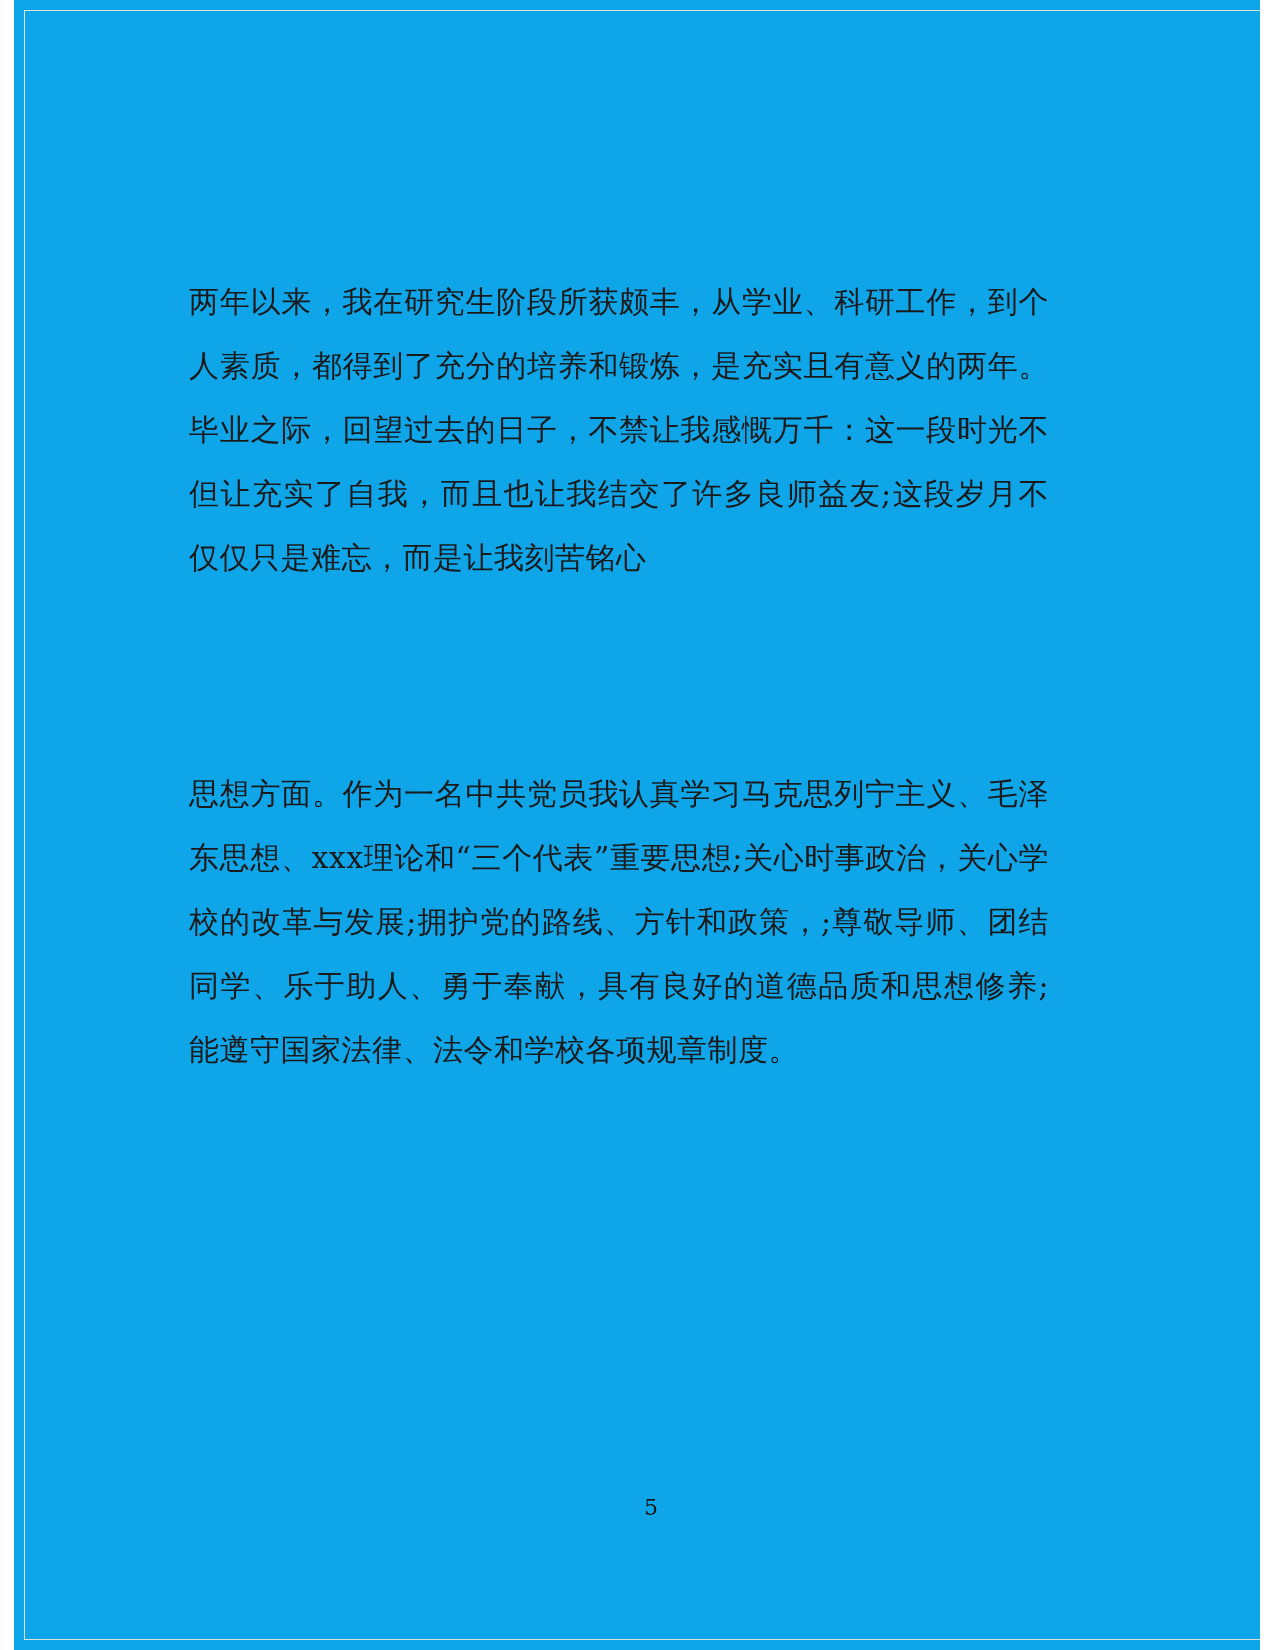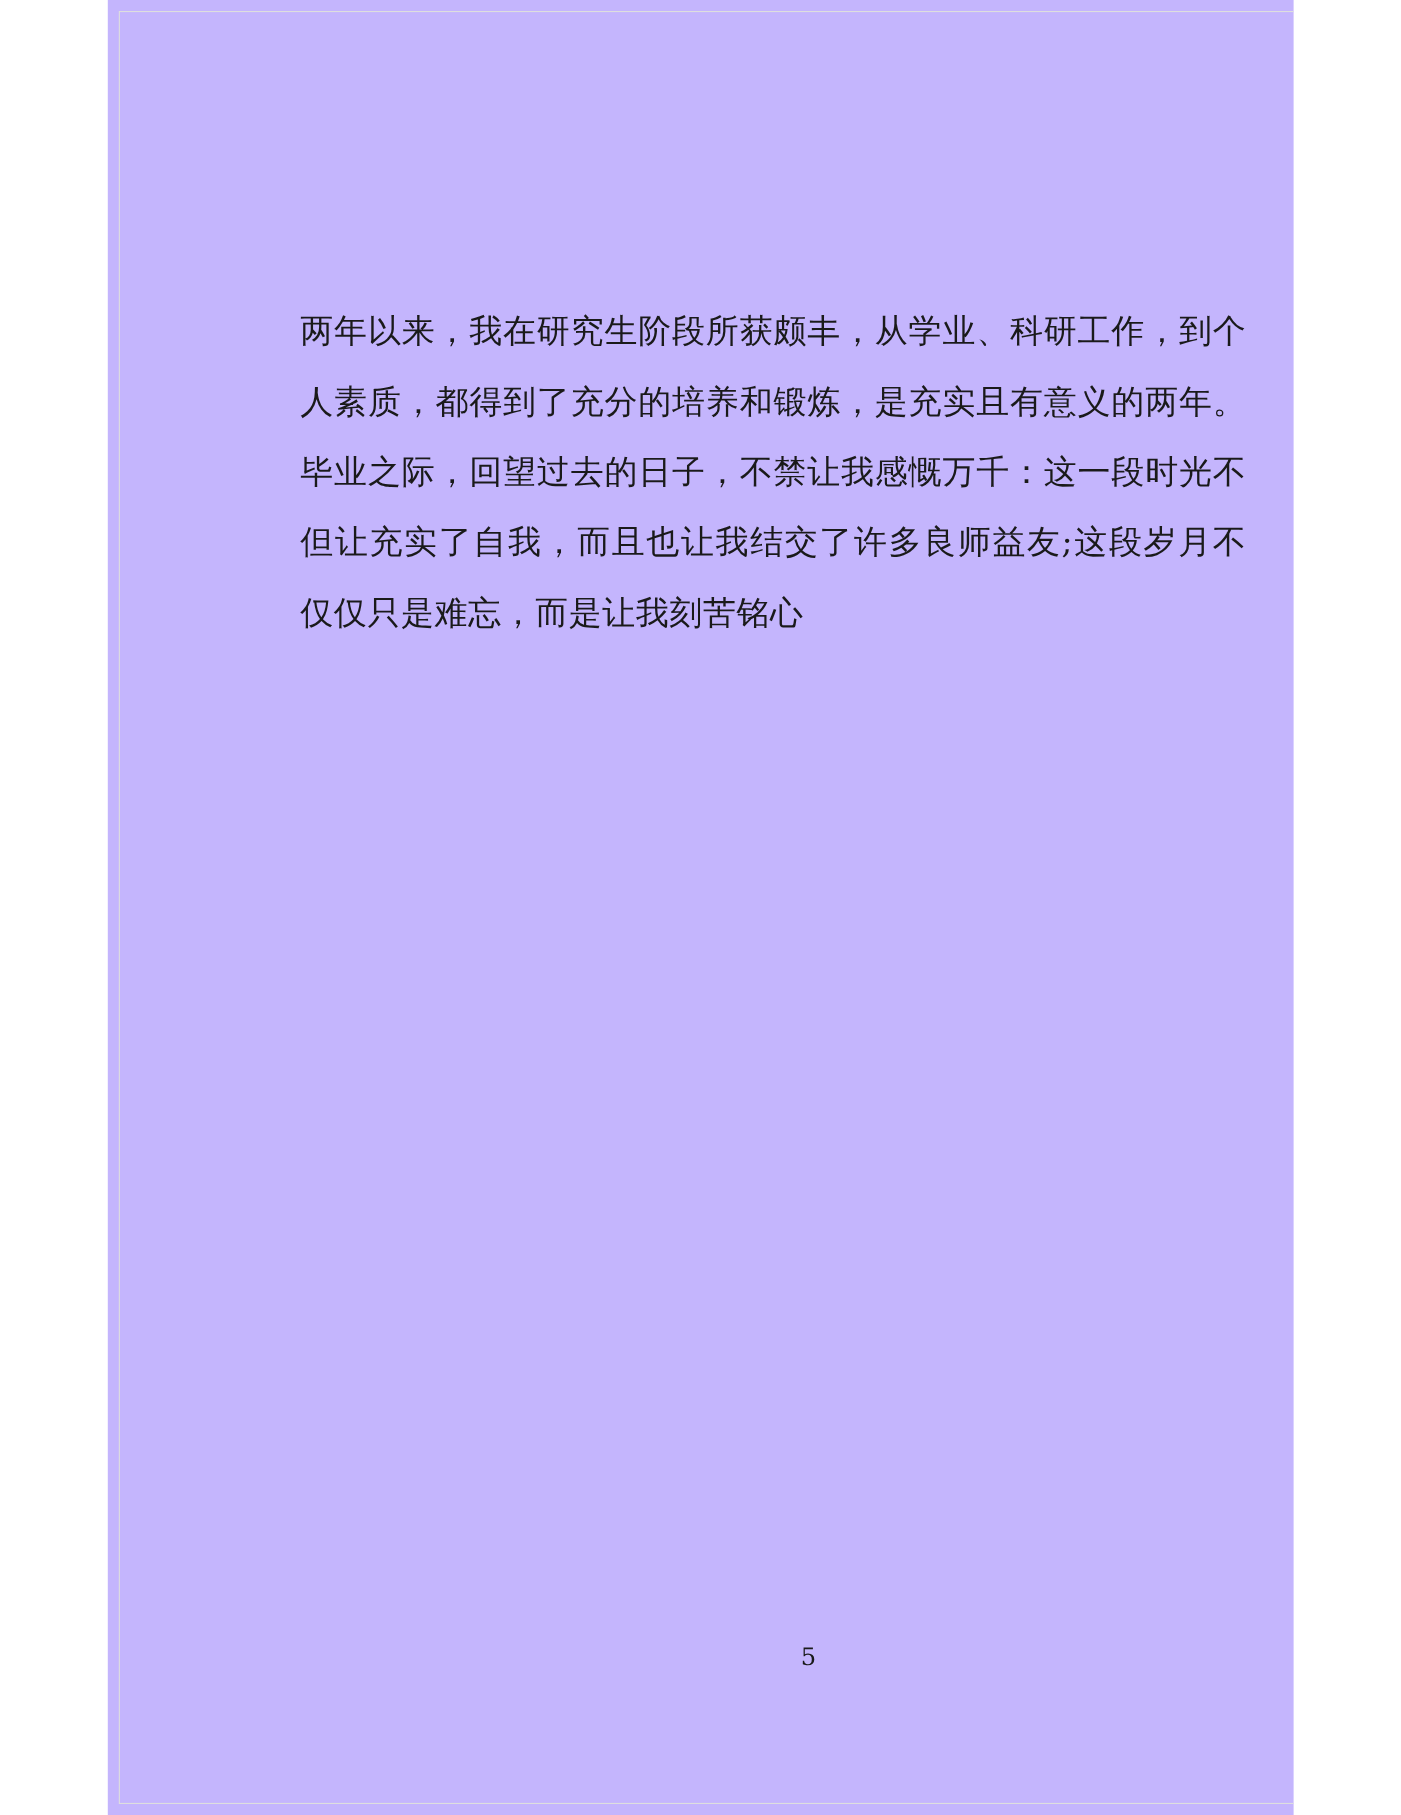--- a/index.html
+++ b/index.html
@@ -2,24 +2,24 @@
 <html><head>
 <meta charset="utf-8">
 <style>
   html, body {
     margin: 0;
     padding: 0;
     background: #ffffff;
   }
   .page {
     position: relative;
-    width: 1078px;
+    width: 1246px;
     height: 1650px;
     margin: 0 auto;
-    background: #c4b5fd;
+    background: #0ea5e9;
     box-sizing: border-box;
     font-family: "DejaVu Serif", serif;
     overflow: hidden;
   }
   .page-border {
     position: absolute;
     left: 10px;
     top: 10px;
     width: 1254px;
     height: 1630px;
@@ -57,17 +57,18 @@
 </style>
 </head>
 <body>
 
 <div class="page">
   <div class="page-border"></div>
 
   <div class="content">
     <p class="para">两年以来，我在研究生阶段所获颇丰，从学业、科研工作，到个人素质，都得到了充分的培养和锻炼，是充实且有意义的两年。毕业之际，回望过去的日子，不禁让我感慨万千：这一段时光不但让充实了自我，而且也让我结交了许多良师益友;这段岁月不仅仅只是难忘，而是让我刻苦铭心</p>
     <div class="gap-1"></div>
+    <p class="para">思想方面。作为一名中共党员我认真学习马克思列宁主义、毛泽东思想、xxx理论和“三个代表”重要思想;关心时事政治，关心学校的改革与发展;拥护党的路线、方针和政策，;尊敬导师、团结同学、乐于助人、勇于奉献，具有良好的道德品质和思想修养;能遵守国家法律、法令和学校各项规章制度。</p>
     <div class="gap-2"></div>
   </div>
 
   <div class="footer">5</div>
 </div>
 
 </body></html>

